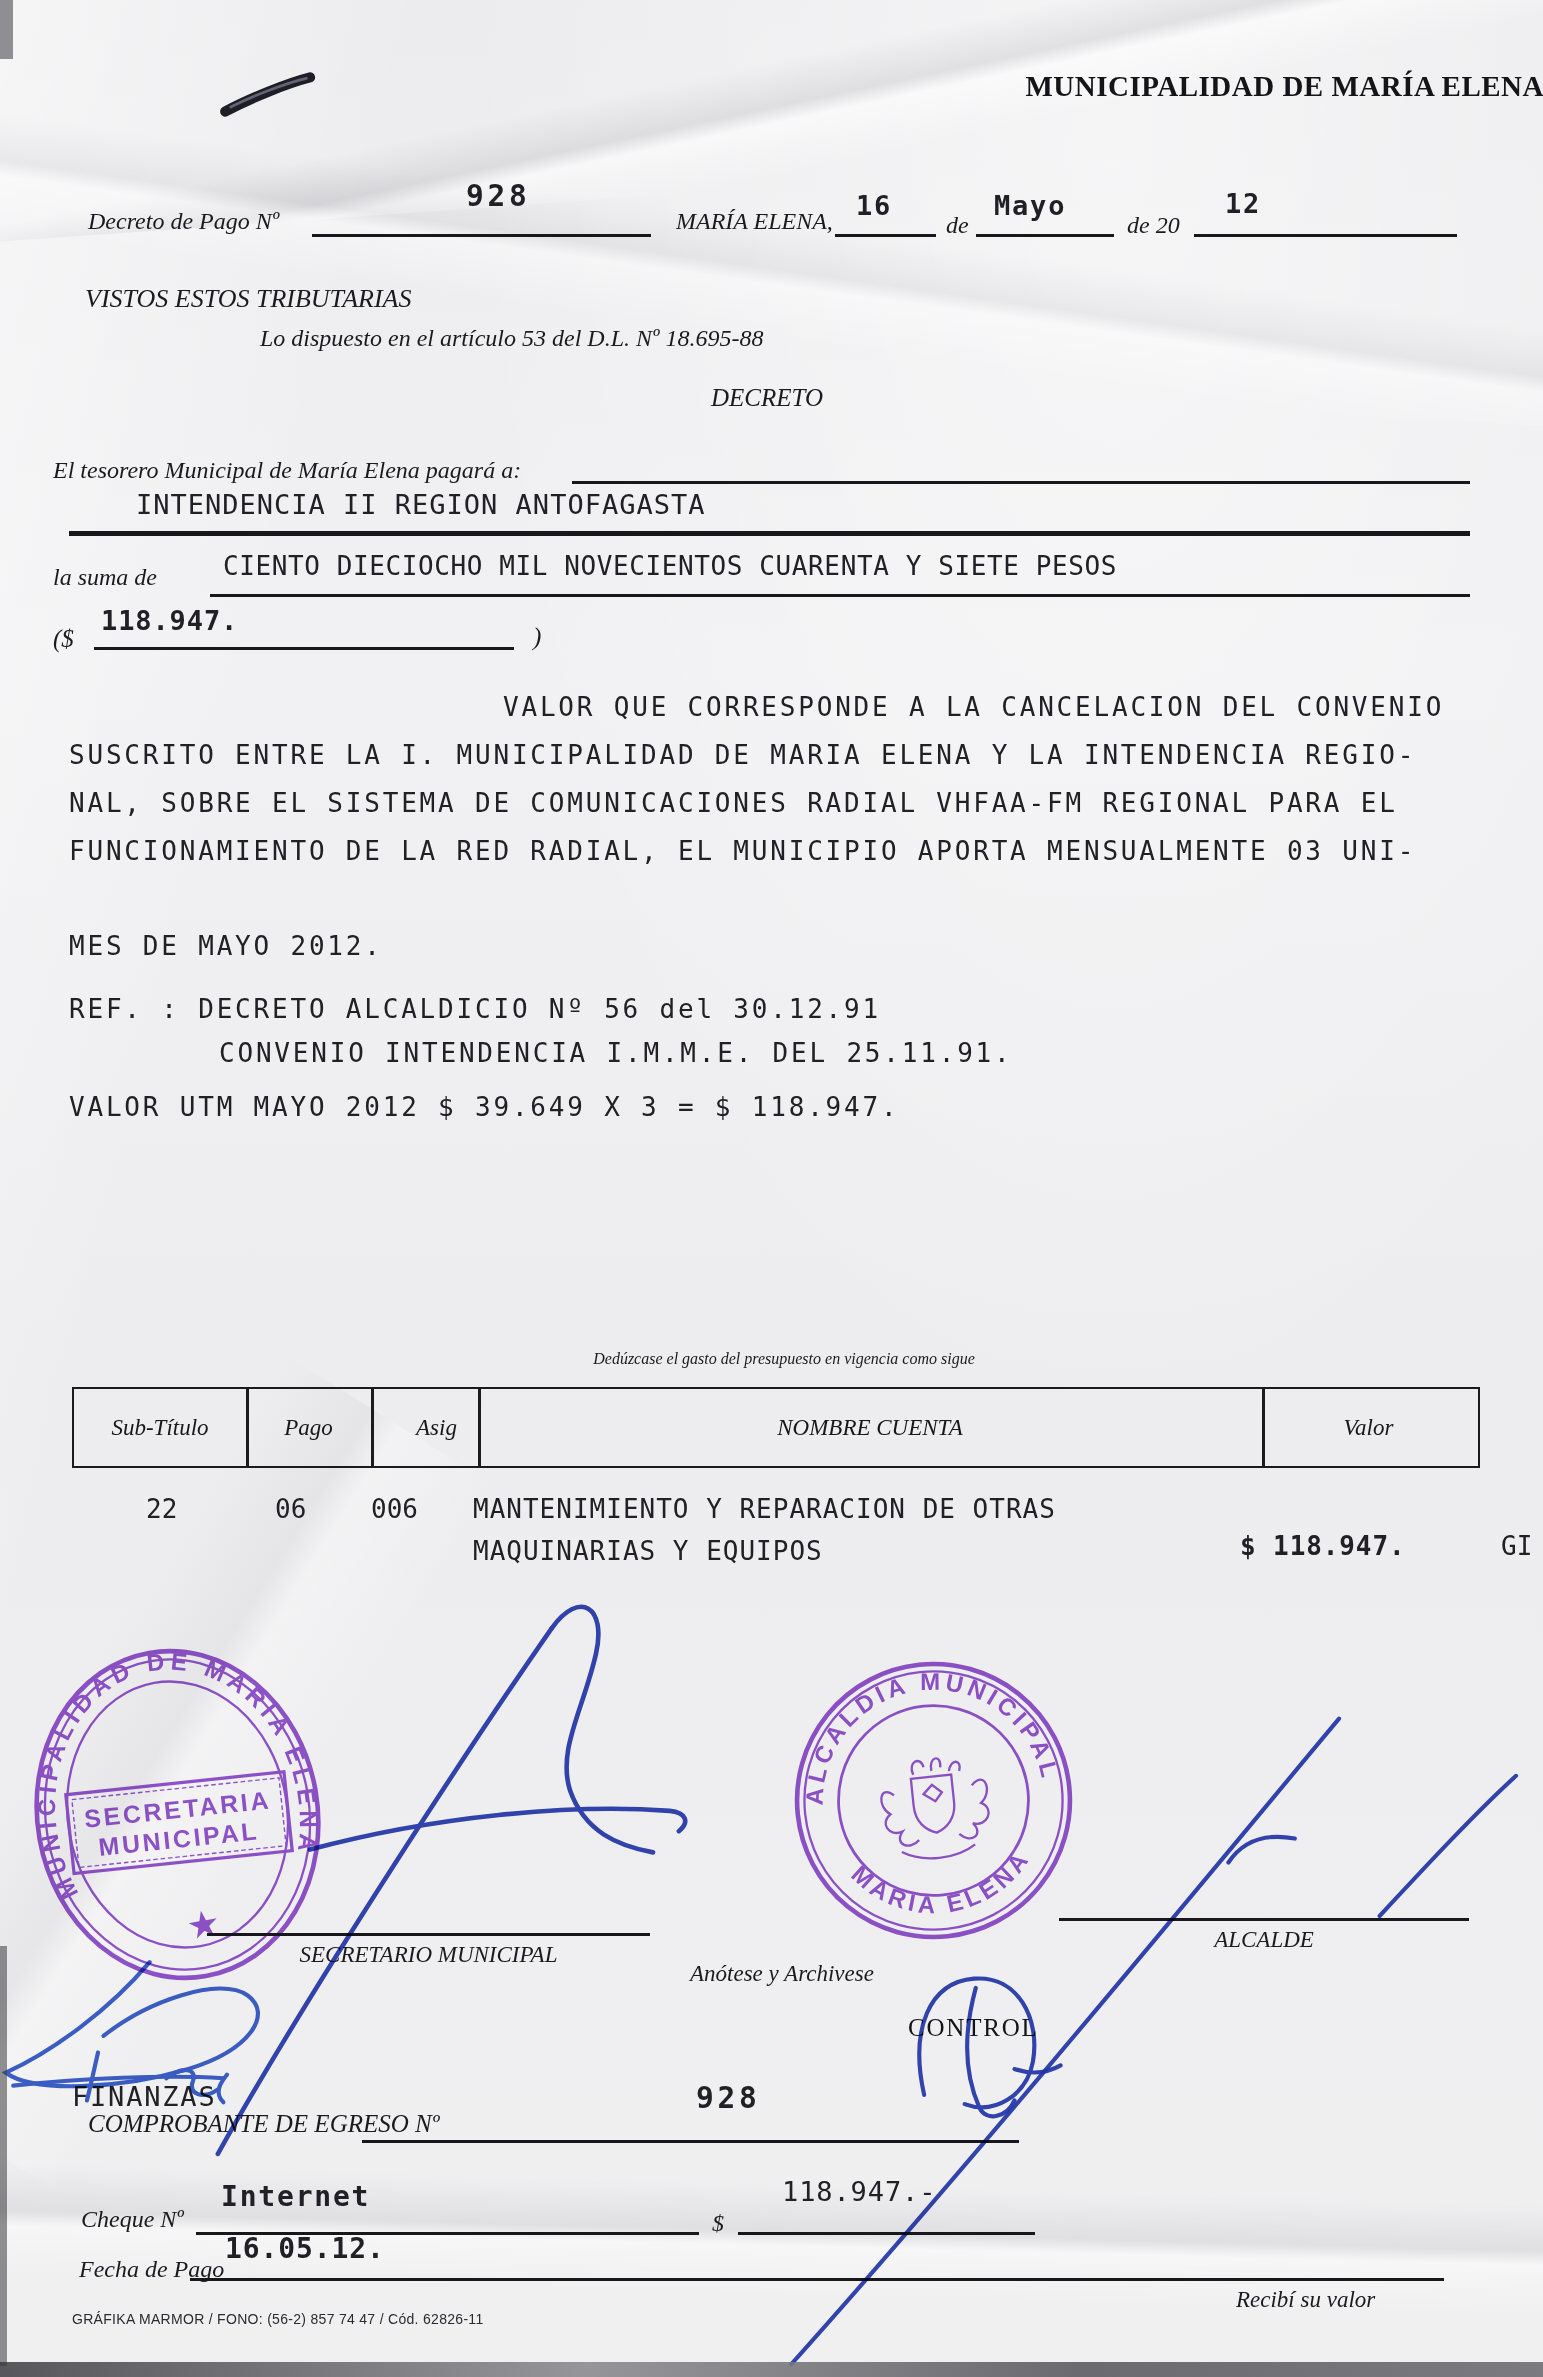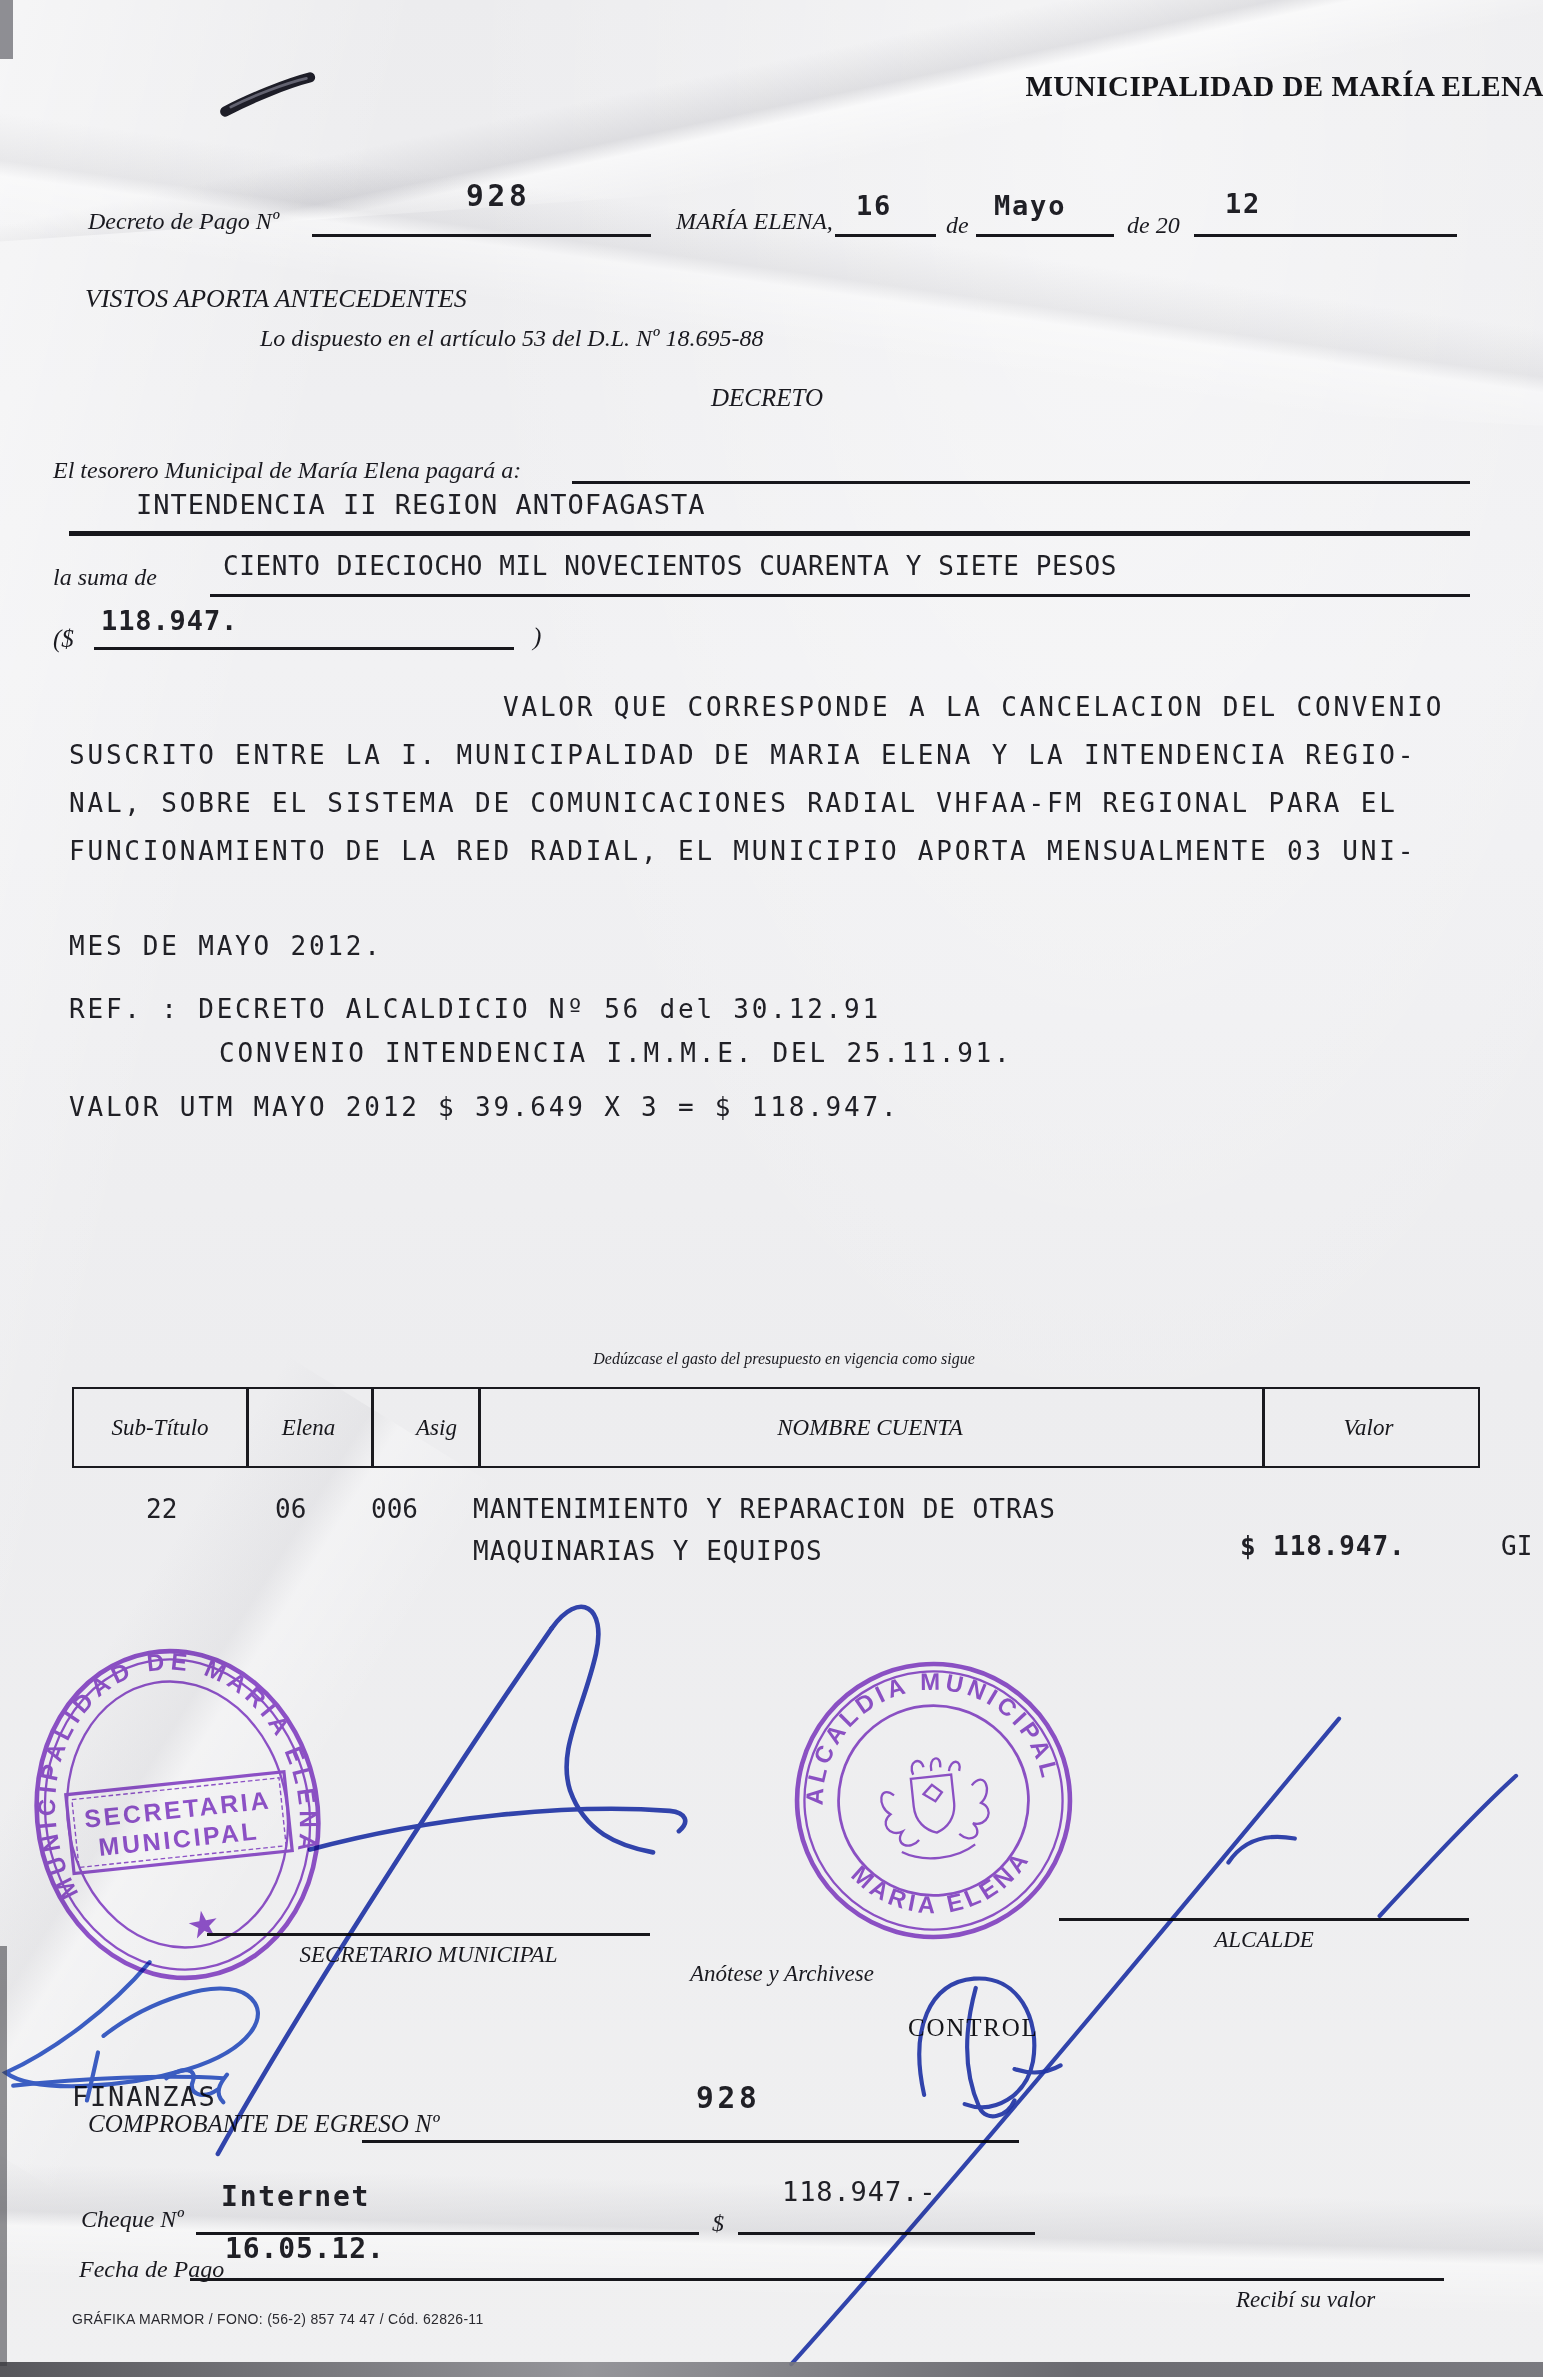--- a/index.html
+++ b/index.html
@@ -48,21 +48,21 @@
   <div class="abs it" style="left:676px;top:208px;font-size:24px;">MARÍA ELENA,</div>
   <div class="ln" style="left:835px;top:234px;width:101px;"></div>
   <div class="abs tw" style="left:856px;top:190px;font-size:27px;letter-spacing:1.8px;font-weight:700;">16</div>
   <div class="abs it" style="left:946px;top:212px;font-size:24px;">de</div>
   <div class="ln" style="left:976px;top:234px;width:138px;"></div>
   <div class="abs tw" style="left:994px;top:190px;font-size:27px;letter-spacing:1.8px;font-weight:700;">Mayo</div>
   <div class="abs it" style="left:1127px;top:212px;font-size:24px;">de 20</div>
   <div class="ln" style="left:1194px;top:234px;width:263px;"></div>
   <div class="abs tw" style="left:1225px;top:188px;font-size:27px;letter-spacing:1.8px;font-weight:700;">12</div>
 
-  <div class="abs it" style="left:85px;top:284px;font-size:26px;">VISTOS APORTA ANTECEDENTES</div>
+  <div class="abs it" style="left:85px;top:284px;font-size:26px;">VISTOS ESTOS TRIBUTARIAS</div>
   <div class="abs it" style="left:260px;top:325px;font-size:24px;">Lo dispuesto en el artículo 53 del D.L. Nº 18.695-88</div>
   <div class="abs it" style="left:46px;top:384px;width:1442px;text-align:center;font-size:25px;">DECRETO</div>
 
   <div class="abs it" style="left:53px;top:457px;font-size:24px;">El tesorero Municipal de María Elena pagará a:</div>
   <div class="ln" style="left:572px;top:481px;width:898px;"></div>
   <div class="abs tw tw-mid" style="left:136px;top:489px;font-size:27px;">INTENDENCIA II REGION ANTOFAGASTA</div>
   <div class="ln" style="left:69px;top:531px;width:1401px;height:4.6px;"></div>
 
   <div class="abs it" style="left:53px;top:564px;font-size:24px;">la suma de</div>
   <div class="abs tw" style="left:223px;top:551px;font-size:26px;letter-spacing:0.6px;">CIENTO DIECIOCHO MIL NOVECIENTOS CUARENTA Y SIETE PESOS</div>
@@ -83,21 +83,21 @@
   <div class="abs tw tw-wide" style="left:69px;top:1092px;font-size:26px;">VALOR UTM MAYO 2012 $ 39.649 X 3 = $ 118.947.</div>
 
   <div class="abs it" style="left:46px;top:1350px;width:1476px;text-align:center;font-size:16px;">Dedúzcase el gasto del presupuesto en vigencia como sigue</div>
 
   <div class="tbl" style="left:72px;top:1387px;width:1404px;height:77px;">
     <div class="vdiv" style="left:172px;"></div>
     <div class="vdiv" style="left:297px;"></div>
     <div class="vdiv" style="left:404px;"></div>
     <div class="vdiv" style="left:1188px;"></div>
     <div class="hcell" style="left:0;width:172px;">Sub-Título</div>
-    <div class="hcell" style="left:172px;width:125px;">Elena</div>
+    <div class="hcell" style="left:172px;width:125px;">Pago</div>
     <div class="hcell" style="left:297px;width:131px;text-align:center;">Asig</div>
     <div class="hcell" style="left:404px;width:784px;">NOMBRE CUENTA</div>
     <div class="hcell" style="left:1188px;width:213px;">Valor</div>
   </div>
 
   <div class="abs tw" style="left:146px;top:1494px;font-size:26px;">22</div>
   <div class="abs tw" style="left:275px;top:1494px;font-size:26px;">06</div>
   <div class="abs tw" style="left:371px;top:1494px;font-size:26px;">006</div>
   <div class="abs tw tw-mid" style="left:473px;top:1494px;font-size:26px;">MANTENIMIENTO Y REPARACION DE OTRAS</div>
   <div class="abs tw tw-mid" style="left:473px;top:1536px;font-size:26px;">MAQUINARIAS Y EQUIPOS</div>

